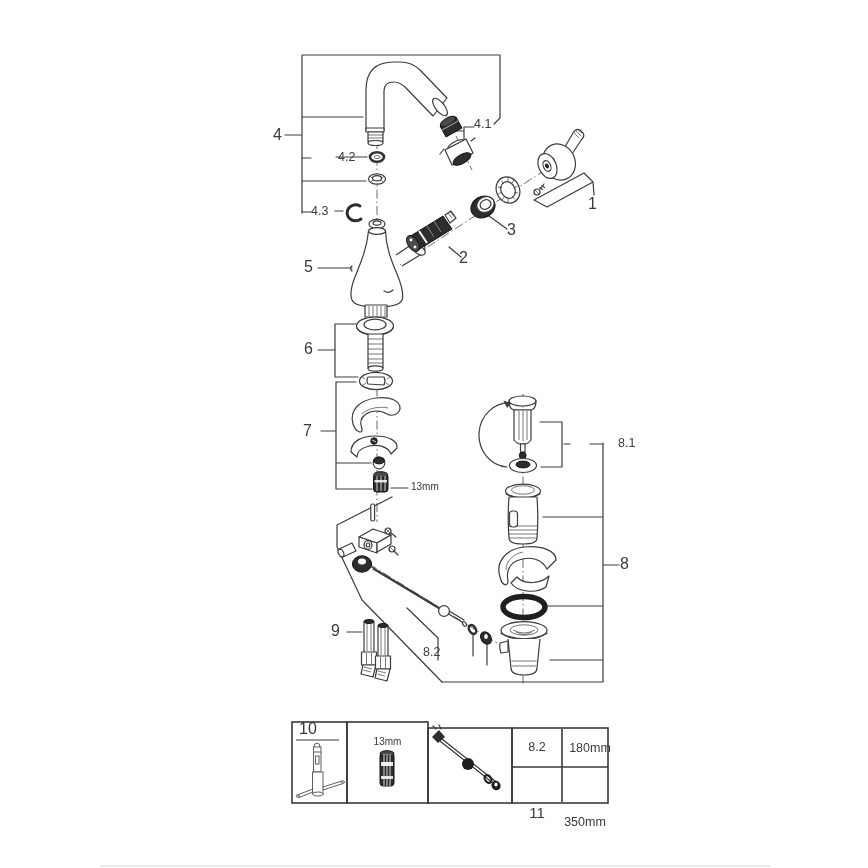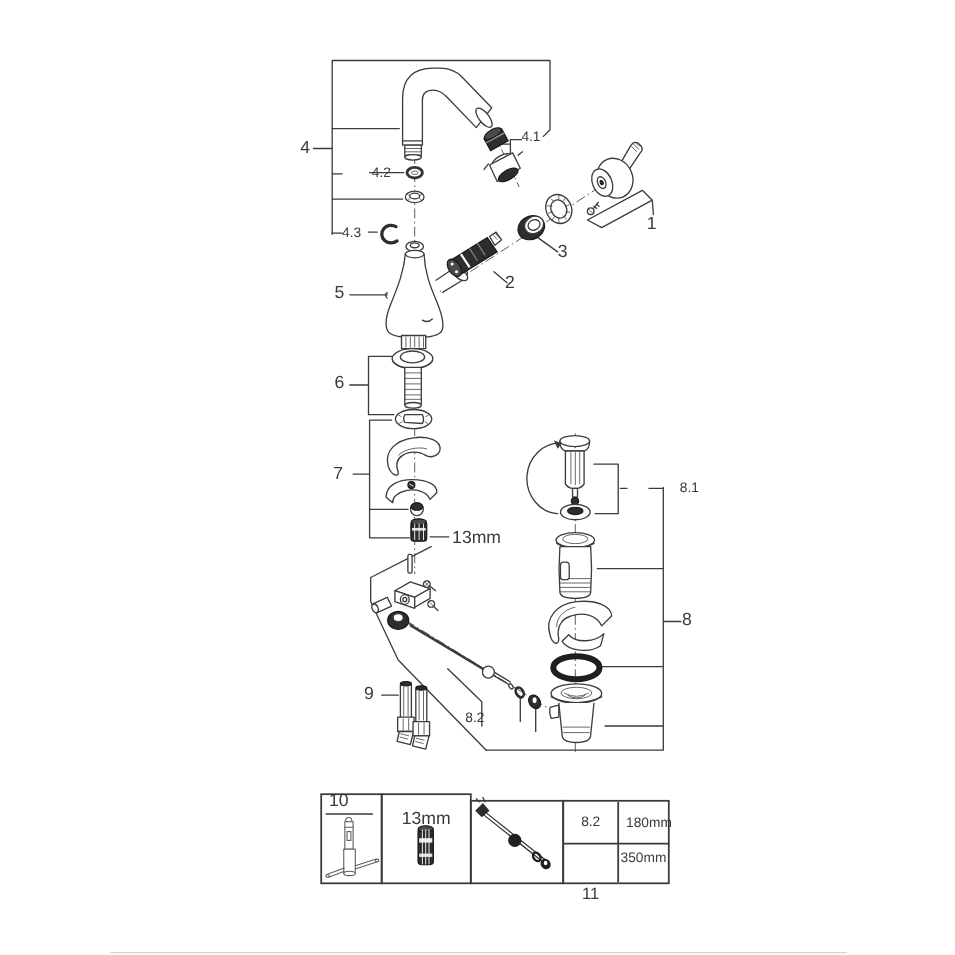--- a/index.html
+++ b/index.html
@@ -2,21 +2,21 @@
 <html><head>
 <meta charset="utf-8">
 <style>
   html,body{margin:0;padding:0;background:#ffffff;}
   .stage{position:relative;width:868px;height:868px;background:#ffffff;overflow:hidden;
          font-family:"Liberation Sans", sans-serif;color:#3a3a3a;}
   .stage svg{position:absolute;left:0;top:0;}
   .lbl{position:absolute;line-height:1;white-space:nowrap;color:#3a3a3a;}
   .fs16{font-size:16px;}
   .fs12{font-size:12.5px;}
-  .fs11{font-size:16px;}
+  .fs11{font-size:10px;}
   .ctr{text-align:center;}
   
   .ln{fill:none;stroke:#3c3c3c;stroke-width:1.2;stroke-linecap:round;stroke-linejoin:round;}
   .wh{fill:#ffffff;stroke:#3c3c3c;stroke-width:1.2;stroke-linejoin:round;}
   .dk{fill:#2d2d2d;stroke:#161616;stroke-width:1;}
   .gr{fill:#4a4a4a;stroke:#161616;stroke-width:1;}
   .cl{fill:none;stroke:#5a5a5a;stroke-width:.9;stroke-dasharray:9 3 1.5 3;}
   .t1{fill:none;stroke:#3a3a3a;stroke-width:1.6;}
   .gy{fill:#ffffff;stroke:#5f5f5f;stroke-width:1;stroke-linecap:round;}
   .hl{fill:none;stroke:#3c3c3c;stroke-width:.7;}
@@ -312,15 +312,15 @@
 <div class="lbl fs12" style="left:571px;top:437px;margin-left:47px;">8.1</div>
 <div class="lbl fs16" style="left:620px;top:556px;">8</div>
 <div class="lbl fs12" style="left:423px;top:646px;">8.2</div>
 <div class="lbl fs16" style="left:331px;top:623px;">9</div>
 
 <div class="lbl fs16 ctr" style="left:292px;top:721px;width:32px;">10</div>
 <div class="lbl fs11 ctr" style="left:347px;top:737px;width:81px;">13mm</div>
 <div class="lbl fs12 ctr" style="left:512px;top:741px;width:50px;">8.2</div>
 <div class="lbl fs12 ctr" style="left:562px;top:742px;width:56px;">180mm</div>
 <div class="lbl ctr" style="left:512px;top:805px;width:50px;font-size:15px;">11</div>
-<div class="lbl fs12 ctr" style="left:562px;top:774px;width:46px;">350mm</div>
+<div class="lbl fs12 ctr" style="left:562px;top:816px;width:46px;">350mm</div>
 
 </div>
 
 </body></html>

